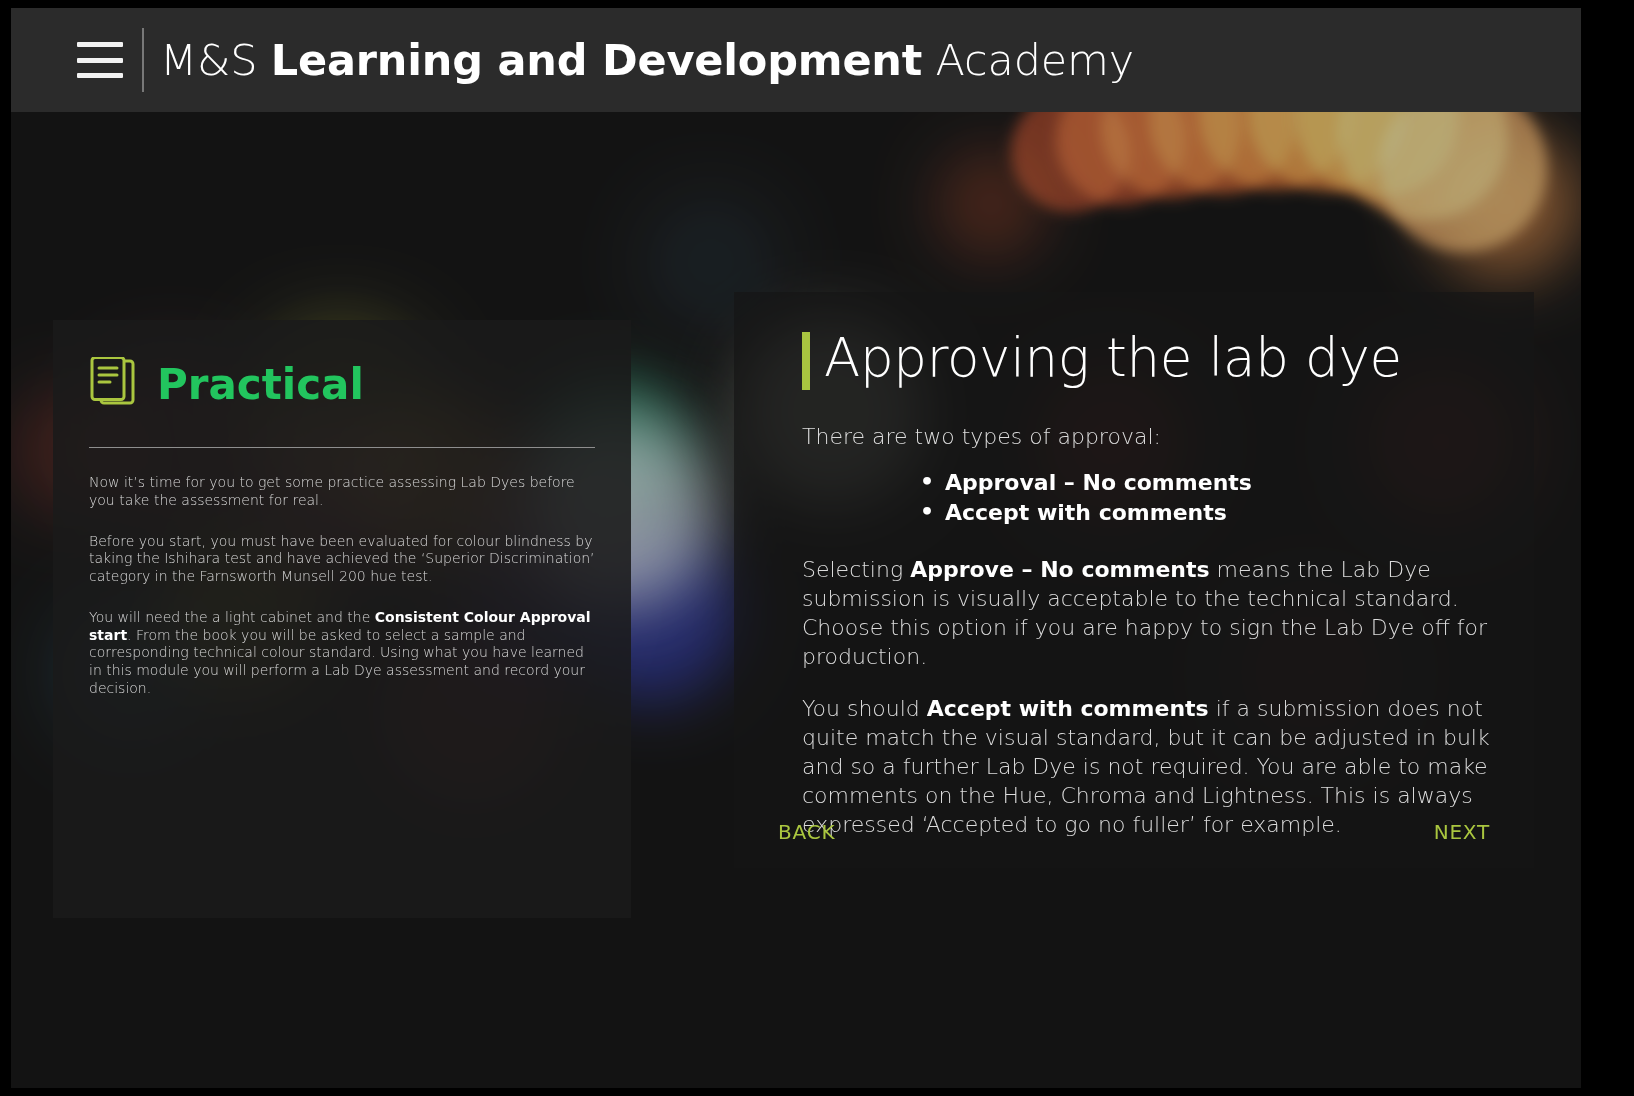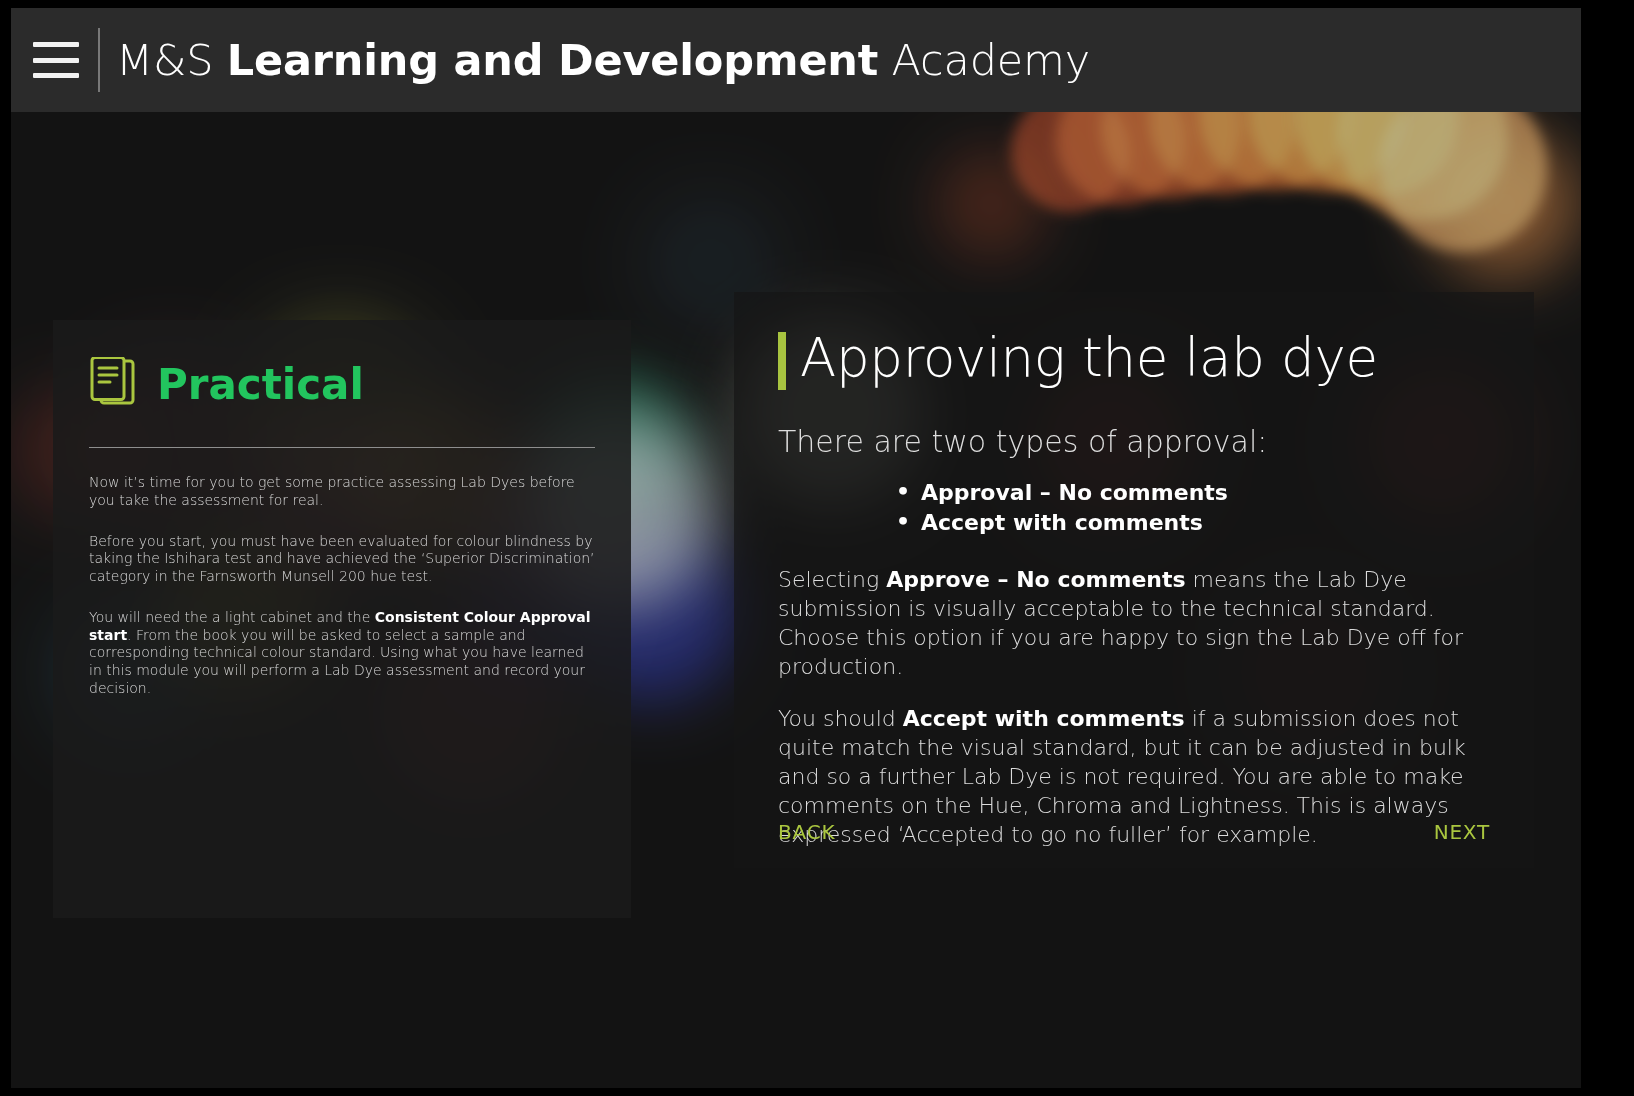--- a/index.html
+++ b/index.html
@@ -25,20 +25,21 @@
   
   #header {
     position: absolute;
     left: 0; top: 0;
     width: 100%;
     height: 104px;
     background: #2b2b2b;
     display: flex;
     align-items: center;
     z-index: 40;
+    padding-left: 44px;
   }
 
   #hamburger {
     width: 46px;
     height: 44px;
     margin-left: 22px;
     display: flex;
     flex-direction: column;
     justify-content: space-between;
     padding: 4px 0;
@@ -143,21 +144,21 @@
 
   
   #lesson-panel {
     position: absolute;
     left: 723px;
     top: 284px;
     width: 800px;
     height: 576px;
     background: rgba(22,22,22,0.70);
     z-index: 10;
-    padding: 36px 44px 0 44px;
+    padding: 36px 44px 0 68px;
   }
 
   #lesson-heading-wrap {
     display: flex;
     align-items: stretch;
     gap: 14px;
     height: 68px;
   }
   #lesson-accent {
     width: 8px;
@@ -170,21 +171,21 @@
     font-size: 53px;
     font-weight: 300;
     color: #ffffff;
     line-height: 1.12;
     letter-spacing: -0.3px;
     white-space: nowrap;
   }
 
   #lesson-intro {
     margin-top: 28px;
-    font-size: 30px;
+    font-size: 22px;
     font-weight: 300;
     color: #dddddd;
   }
 
   #lesson-bullets {
     margin: 19px 0 0 118px;
     list-style: none;
     font-size: 22px;
     font-weight: 700;
     color: #ffffff;

